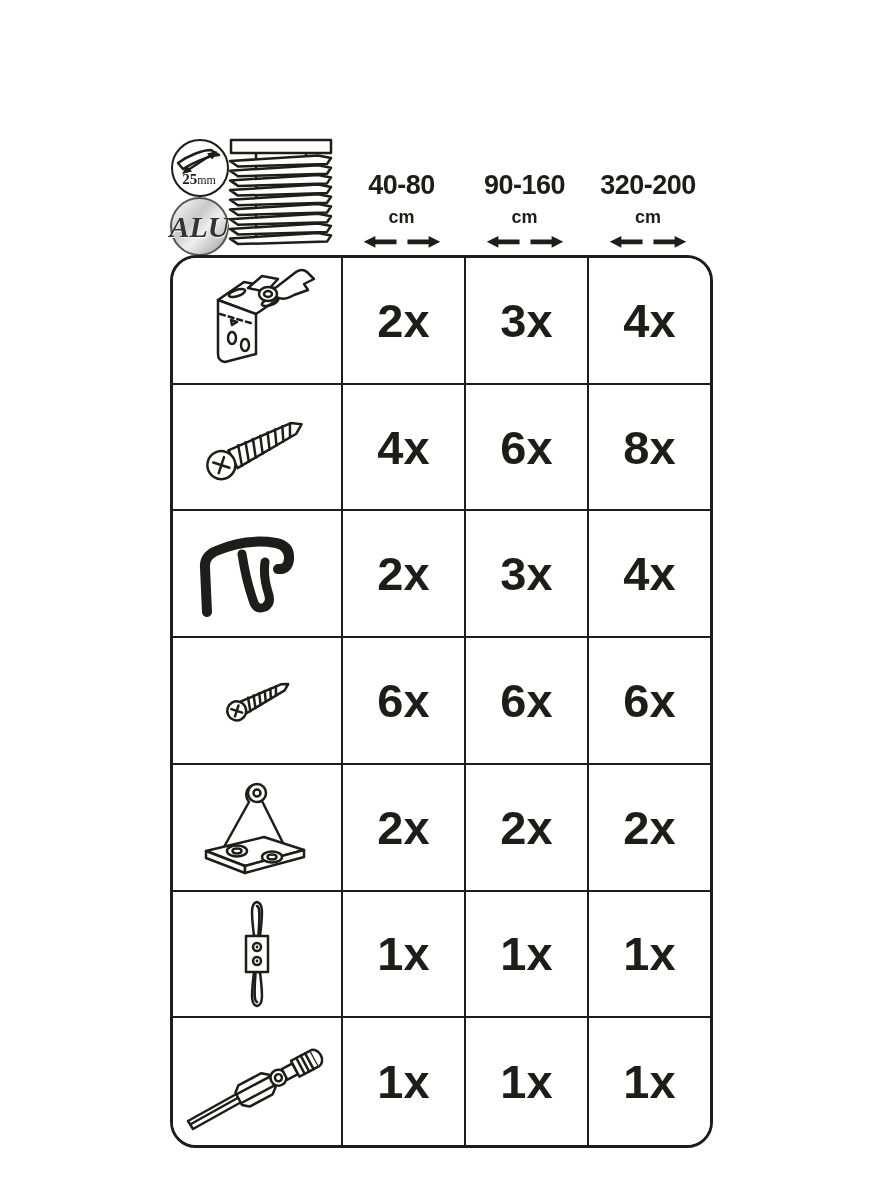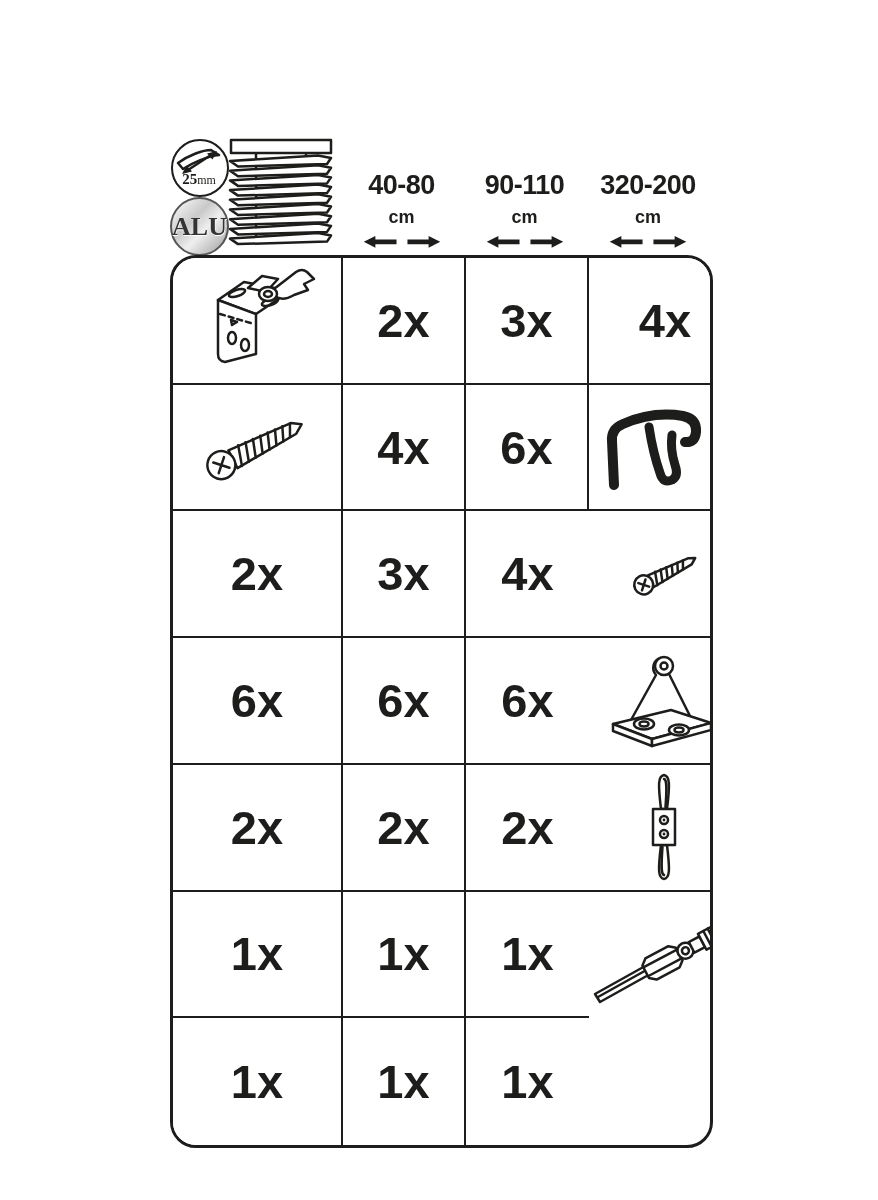--- a/index.html
+++ b/index.html
@@ -11,22 +11,22 @@
   
   .badge { position:absolute; border-radius:50%; }
   .badge-25 { left:171px; top:139px; width:58px; height:58px; border:2.5px solid #1d1d1b; background:#fff; }
   .badge-25 svg { position:absolute; left:1px; top:2px; }
   .size-text { position:absolute; left:0; right:2px; top:31px; text-align:center;
     font-family:"Liberation Serif", serif; font-size:15px; font-weight:bold; color:#1d1d1b; line-height:1; }
   .size-text .mm { font-size:12px; font-weight:normal; }
   .badge-alu { left:170px; top:197px; width:59px; height:59px; border:2px solid #555;
     background:linear-gradient(135deg,#ffffff 0%,#c9c9c9 38%,#efefef 58%,#9c9c9c 100%);
     display:flex; align-items:center; justify-content:center; }
-  .badge-alu span { font-family:"Liberation Serif", serif; font-weight:bold;
-    font-size:26px; color:#333; text-shadow:0.5px 0.5px 0 #fff; }
+  .badge-alu span { font-family:"Liberation Serif", serif; font-style:italic; font-weight:bold;
+    font-size:30px; color:#333; text-shadow:0.5px 0.5px 0 #fff; }
   .blind { position:absolute; left:228px; top:137px; }
   
   .col-header { position:absolute; top:171px; height:78px; display:flex; flex-direction:column;
     align-items:center; justify-content:flex-end; }
   .col-header .range { font-size:27px; font-weight:bold; line-height:1.05; letter-spacing:-0.5px; }
   .col-header .unit { font-size:18px; font-weight:bold; line-height:1; margin-top:9px; }
   .col-header svg { margin-top:9px; }
   .ch-1 { left:340px; width:123px; }
   .ch-2 { left:463px; width:123px; }
   .ch-3 { left:586px; width:124px; }
@@ -82,21 +82,21 @@
 
   <div class="col-header ch-1">
     <div class="range">40-80</div>
     <div class="unit">cm</div>
     <svg width="112" height="20" viewBox="0 0 112 20">
       <polygon fill="#1d1d1b" points="0,10 17,1.5 17,6.5 48,6.5 48,13.5 17,13.5 17,18.5"></polygon>
       <polygon fill="#1d1d1b" points="112,10 95,1.5 95,6.5 64,6.5 64,13.5 95,13.5 95,18.5"></polygon>
     </svg>
   </div>
   <div class="col-header ch-2">
-    <div class="range">90-110</div>
+    <div class="range">90-160</div>
     <div class="unit">cm</div>
     <svg width="112" height="20" viewBox="0 0 112 20">
       <polygon fill="#1d1d1b" points="0,10 17,1.5 17,6.5 48,6.5 48,13.5 17,13.5 17,18.5"></polygon>
       <polygon fill="#1d1d1b" points="112,10 95,1.5 95,6.5 64,6.5 64,13.5 95,13.5 95,18.5"></polygon>
     </svg>
   </div>
   <div class="col-header ch-3">
     <div class="range">320-200</div>
     <div class="unit">cm</div>
     <svg width="112" height="20" viewBox="0 0 112 20">
@@ -142,20 +142,23 @@
           <path class="ln" stroke-width="3.2" d="M29,50 L41,62 M41,50 L29,62"></path>
         </g>
       </svg>
     </div>
     <div class="cell">
         <span class="qty">4x</span>
       </div>
     <div class="cell">
         <span class="qty">6x</span>
       </div>
+    <div class="cell last-col">
+        <span class="qty">8x</span>
+      </div>
 
     <div class="cell">
       <svg width="150" height="112" viewBox="0 0 150 112">
         <path class="thick" stroke-width="10" d="M25,94 L23,50 Q22,38 34,33 Q64,20 94,25 Q108,28 107,41 Q106,52 96,51"></path>
         <path class="thick" stroke-width="9" d="M60,36 Q64,62 71,82 Q74,93 83,89 Q90,85 86,74 Q81,58 83,44"></path>
       </svg>
     </div>
     <div class="cell">
         <span class="qty">2x</span>
       </div>

